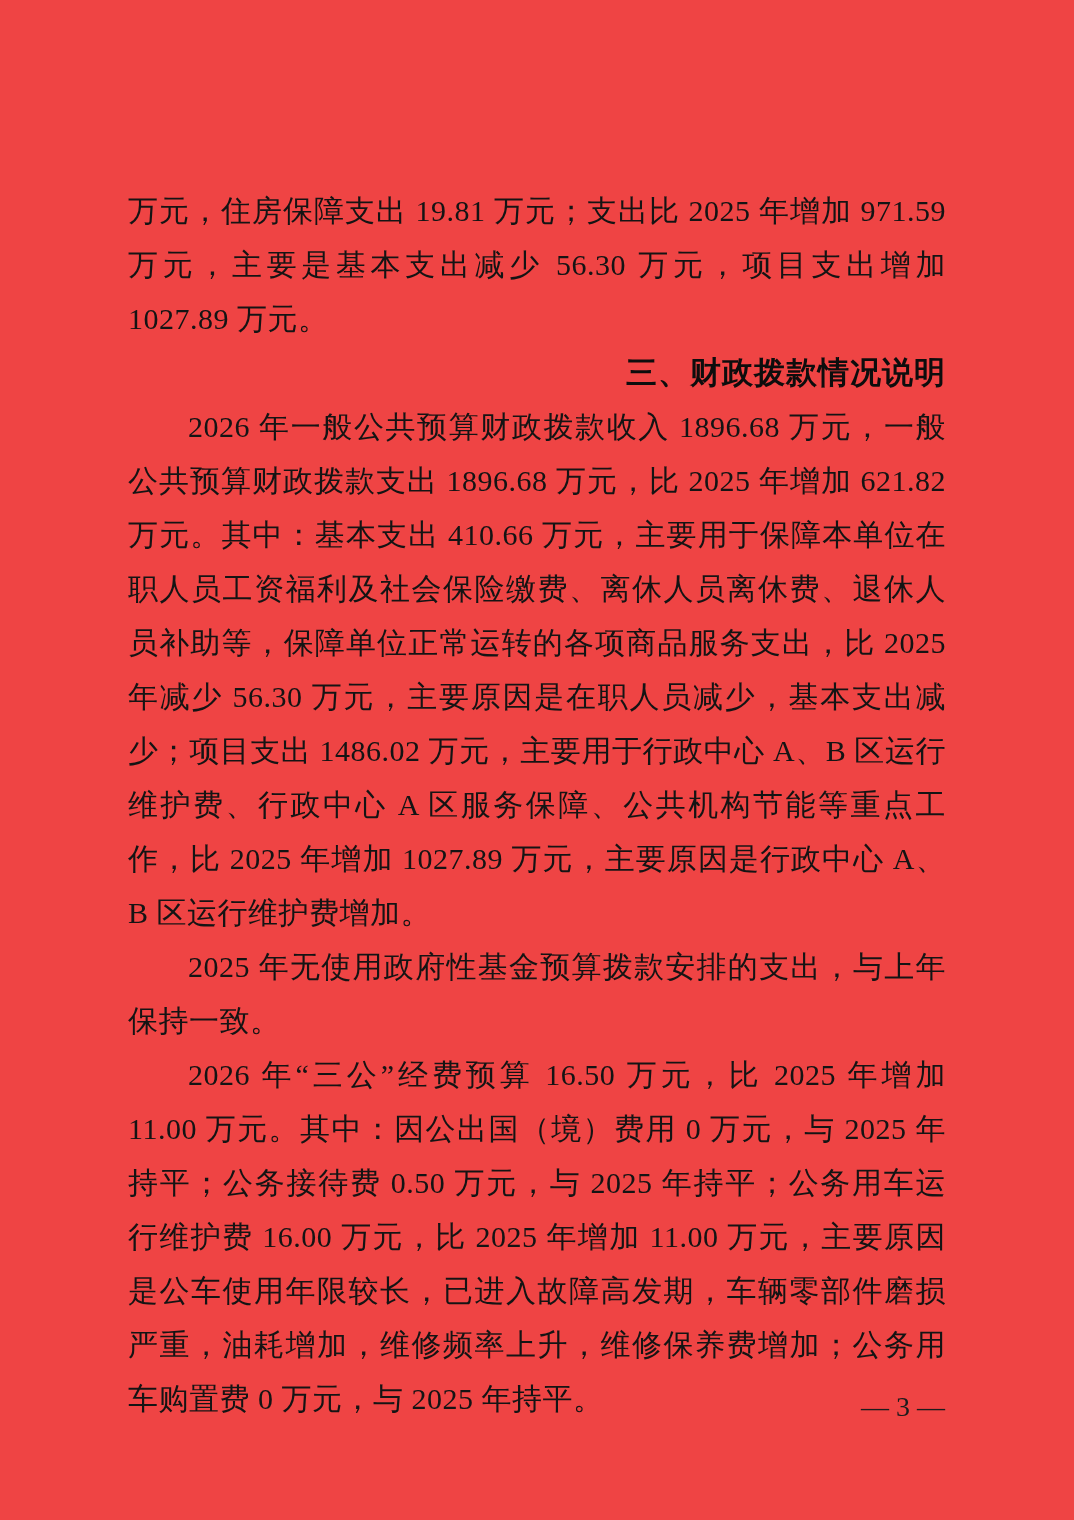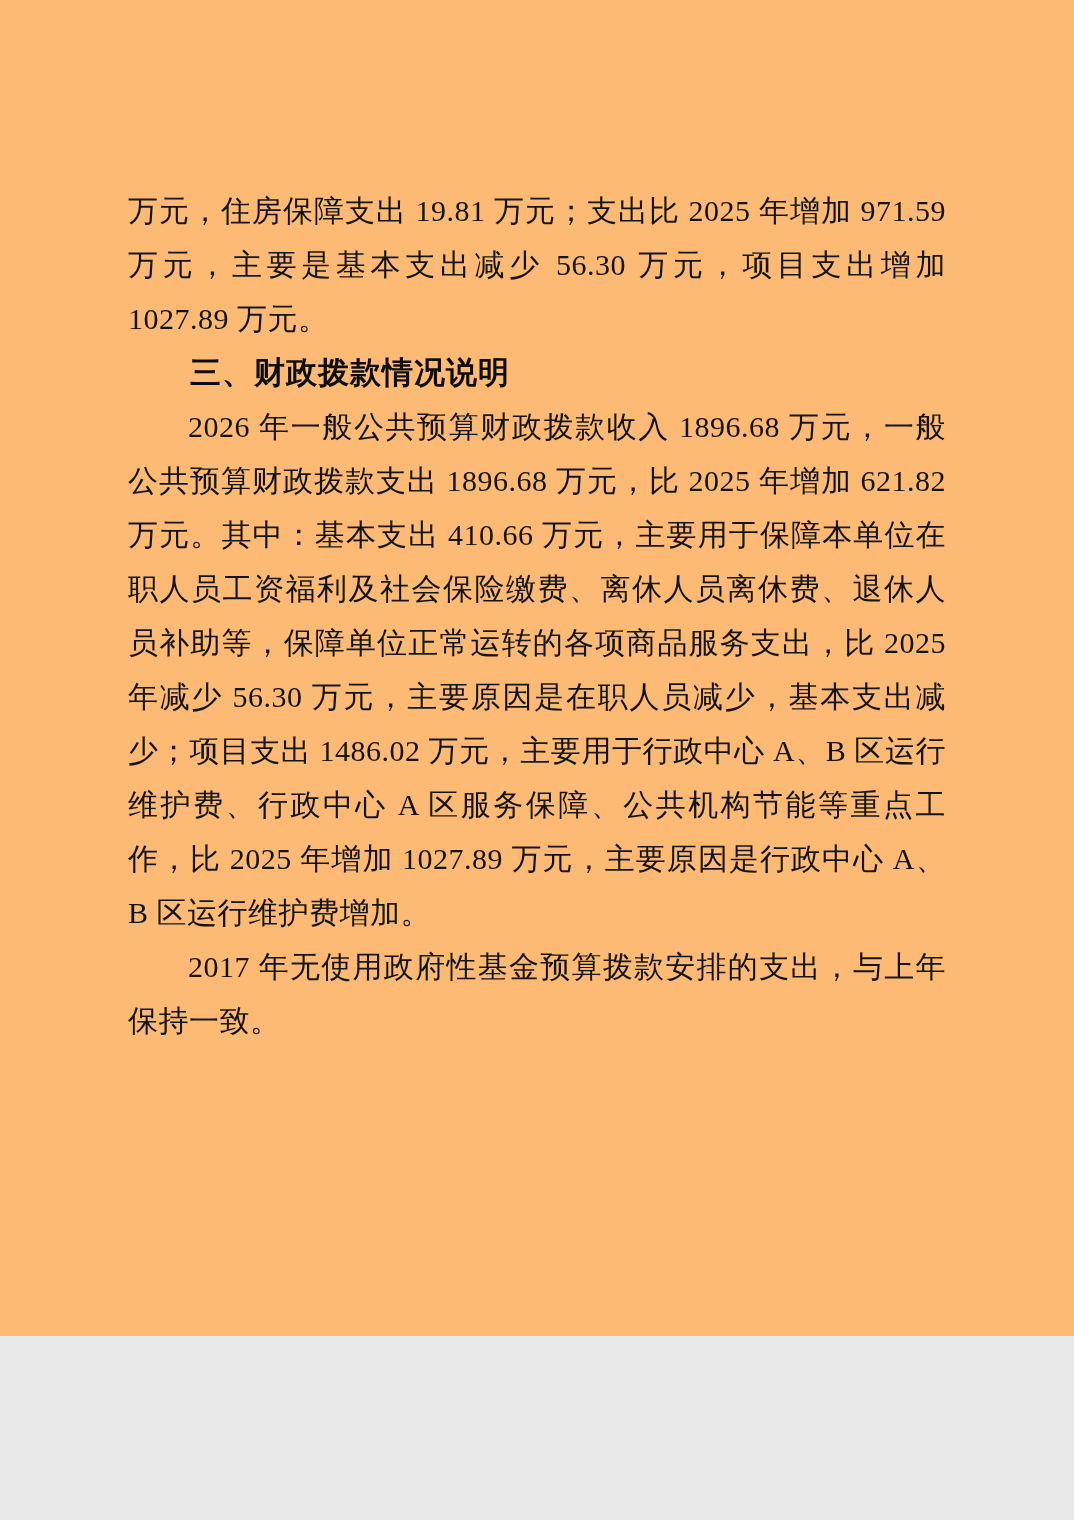--- a/index.html
+++ b/index.html
@@ -3,22 +3,22 @@
 <meta charset="utf-8">
 <style>
   html, body {
     margin: 0;
     padding: 0;
     background: #e9e9e9;
   }
   .page {
     position: relative;
     width: 1074px;
-    height: 1336px;
-    background: #fdba74;
+    height: 1520px;
+    background: #ef4444;
     color: #141414;
     font-family: "Liberation Serif", "DejaVu Serif", serif;
     overflow: hidden;
     margin: 0 auto;
   }
   .text-block {
     position: absolute;
     left: 128px;
     top: 184px;
     width: 818px;
@@ -35,21 +35,21 @@
   .para.carryover {
     text-indent: 0;
   }
   .heading {
     margin: 0;
     font-family: "Liberation Sans", "DejaVu Sans", sans-serif;
     font-weight: 700;
     font-size: 31px;
     line-height: 54px;
     text-indent: 2em;
-    text-align: left;
+    text-align: right;
     letter-spacing: 1px;
     color: #0d0d0d;
   }
   .page-number {
     position: absolute;
     top: 1390px;
     right: 129px;
     font-size: 28px;
     line-height: 34px;
     color: #1c1c1c;
@@ -57,16 +57,17 @@
   }
 </style>
 </head>
 <body>
 
 <div class="page">
   <div class="text-block">
     <p class="para carryover">万元，住房保障支出 19.81 万元；支出比 2025 年增加 971.59 万元，主要是基本支出减少 56.30 万元，项目支出增加 1027.89 万元。</p>
     <h2 class="heading">三、财政拨款情况说明</h2>
     <p class="para">2026 年一般公共预算财政拨款收入 1896.68 万元，一般公共预算财政拨款支出 1896.68 万元，比 2025 年增加 621.82 万元。其中：基本支出 410.66 万元，主要用于保障本单位在职人员工资福利及社会保险缴费、离休人员离休费、退休人员补助等，保障单位正常运转的各项商品服务支出，比 2025 年减少 56.30 万元，主要原因是在职人员减少，基本支出减少；项目支出 1486.02 万元，主要用于行政中心 A、B 区运行维护费、行政中心 A 区服务保障、公共机构节能等重点工作，比 2025 年增加 1027.89 万元，主要原因是行政中心 A、B 区运行维护费增加。</p>
-    <p class="para">2017 年无使用政府性基金预算拨款安排的支出，与上年保持一致。</p>
+    <p class="para">2025 年无使用政府性基金预算拨款安排的支出，与上年保持一致。</p>
+    <p class="para">2026 年“三公”经费预算 16.50 万元，比 2025 年增加 11.00 万元。其中：因公出国（境）费用 0 万元，与 2025 年持平；公务接待费 0.50 万元，与 2025 年持平；公务用车运行维护费 16.00 万元，比 2025 年增加 11.00 万元，主要原因是公车使用年限较长，已进入故障高发期，车辆零部件磨损严重，油耗增加，维修频率上升，维修保养费增加；公务用车购置费 0 万元，与 2025 年持平。</p>
   </div>
   <div class="page-number">— 3 —</div>
 </div>
 
 </body></html>

